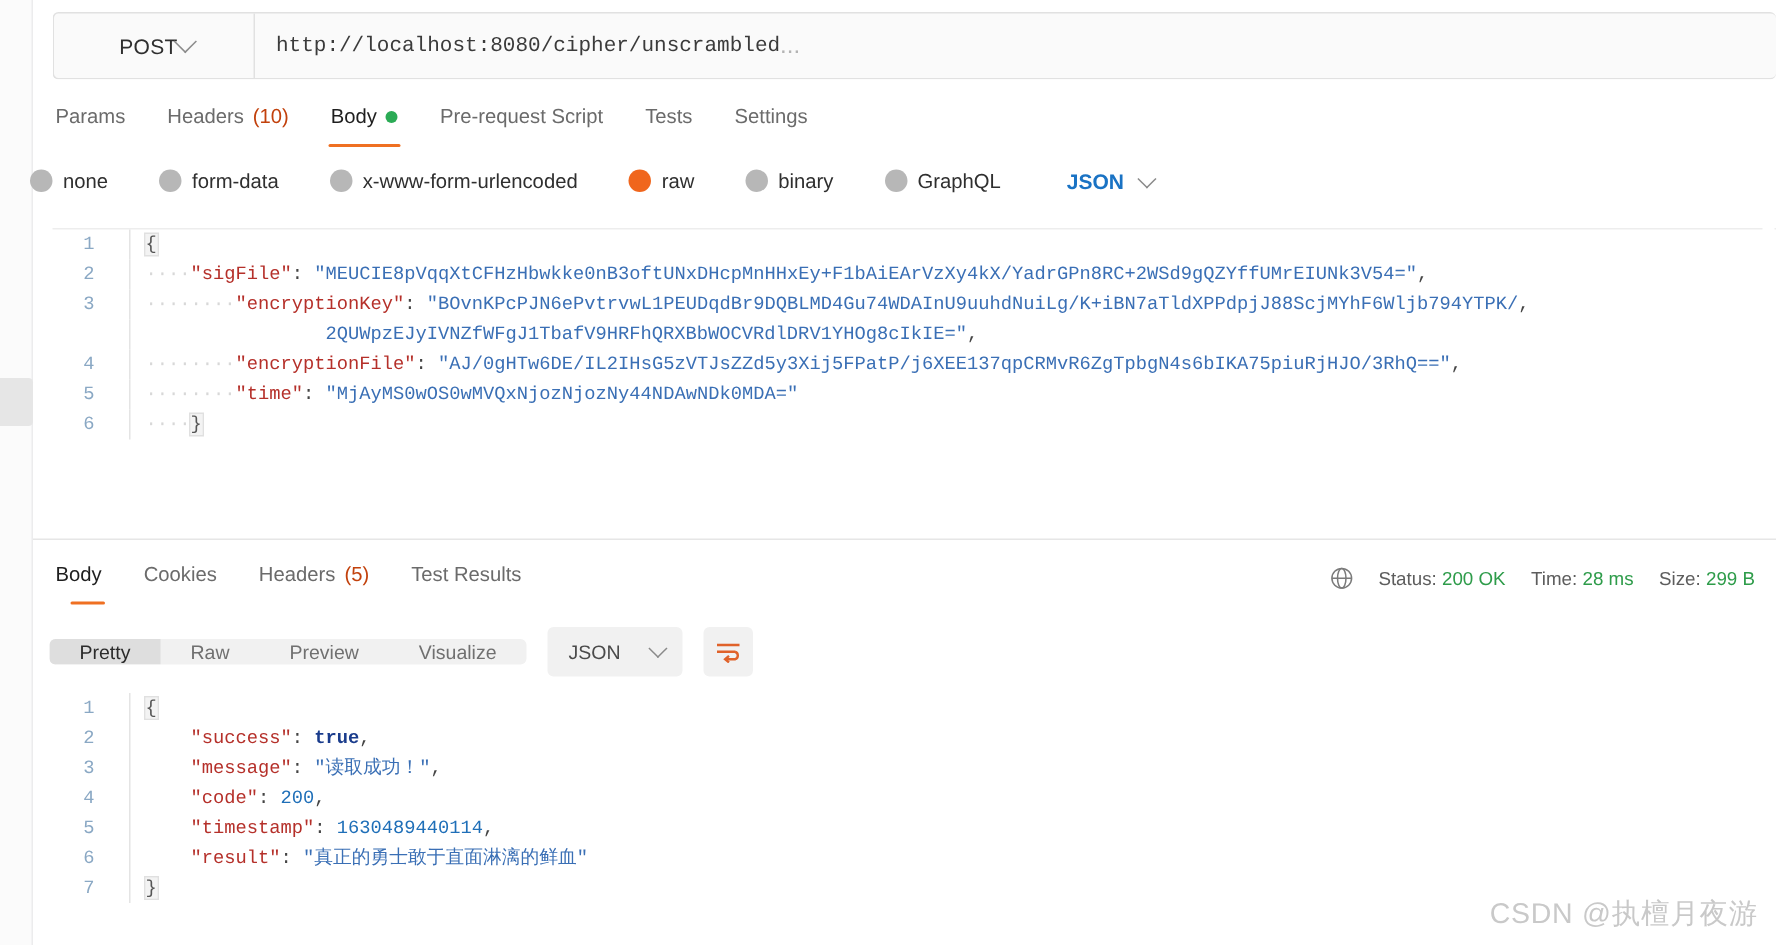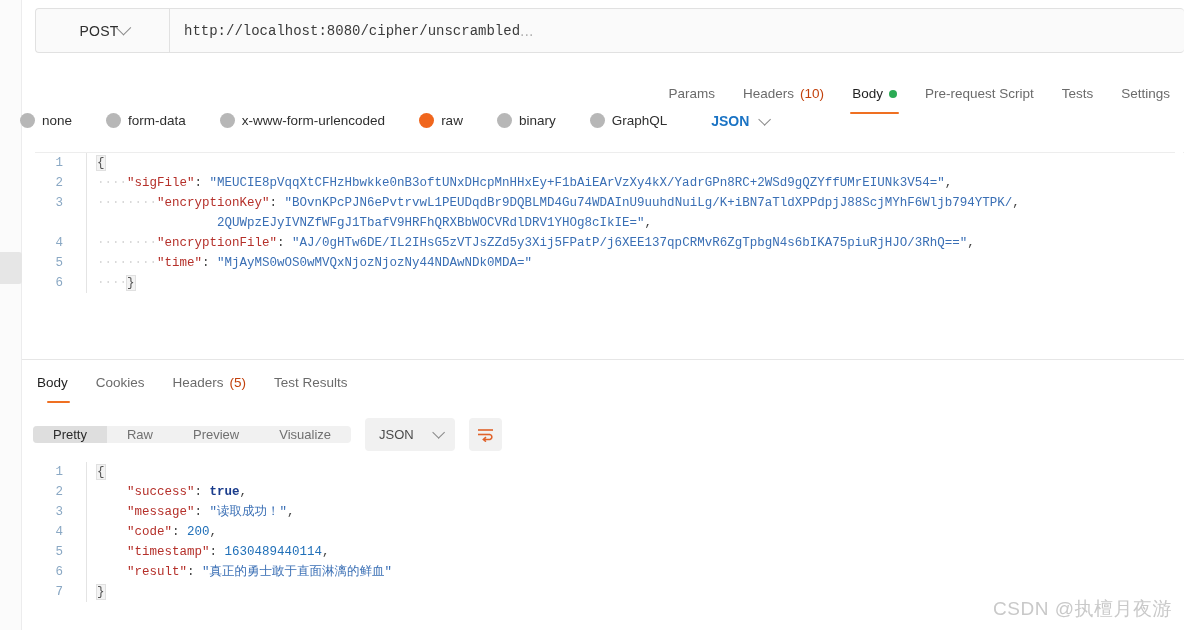--- a/index.html
+++ b/index.html
@@ -43,22 +43,22 @@
   .chev {
     width: 11px; height: 11px; border-right: 1.6px solid #8b8b8b; border-bottom: 1.6px solid #8b8b8b;
     transform: rotate(45deg) translate(-2px,-2px);
   }
   .url-box { flex: 1; display: flex; align-items: center; padding-left: 14px; }
   .url-text { font-size: 14px; color: #3b3b3b; font-family: Liberation Mono, monospace; }
   .url-ellip { color: #b3b3b3; }
 
   
   .req-tabs {
-    position: absolute; left: 35px; top: 84px; width: 1149px; height: 37px;
-    display: flex; align-items: flex-start; gap: 0; justify-content: flex-end;
+    position: absolute; left: 35px; top: 68px; width: 1149px; height: 37px;
+    display: flex; align-items: flex-start; gap: 0;
   }
   .rtab {
     position: relative; padding: 2px 14px 13px 14px; font-size: 13.5px; color: #6b6b6b;
     display: flex; align-items: center; gap: 6px; white-space: nowrap;
   }
   .rtab:first-child { padding-left: 2px; }
   .rtab.active { color: #1f1f1f; }
   .rtab.active::after {
     content: ""; position: absolute; left: 12px; right: 12px; bottom: 0; height: 2.5px;
     background: #ef7022; border-radius: 2px;
@@ -298,20 +298,39 @@
       </div>
       <div class="rtab">
         <span>Headers</span>
         <span class="count">(5)</span>
       </div>
       <div class="rtab">
         <span>Test Results</span>
       </div>
     </div>
 
+  <div class="res-meta">
+    <svg class="globe" viewBox="0 0 16 16">
+      <circle cx="8" cy="8" r="7" fill="none" stroke="#7b7b7b" stroke-width="1.1"></circle>
+      <ellipse cx="8" cy="8" rx="3" ry="7" fill="none" stroke="#7b7b7b" stroke-width="1.1"></ellipse>
+      <line x1="1" y1="8" x2="15" y2="8" stroke="#7b7b7b" stroke-width="1.1"></line>
+    </svg>
+    <span>
+      <span>Status:</span>
+      <span class="val-ok">200 OK</span>
+    </span>
+    <span>
+      <span>Time:</span>
+      <span class="val-ok">28 ms</span>
+    </span>
+    <span>
+      <span>Size:</span>
+      <span class="val-ok">299 B</span>
+    </span>
+  </div>
   <div class="res-right-edge"></div>
 
   <div class="view-bar">
     <div class="seg" id="view-seg">
         <div class="seg-item active">Pretty</div>
         <div class="seg-item">Raw</div>
         <div class="seg-item">Preview</div>
         <div class="seg-item">Visualize</div>
       </div>
     <div class="fmt-pill">

